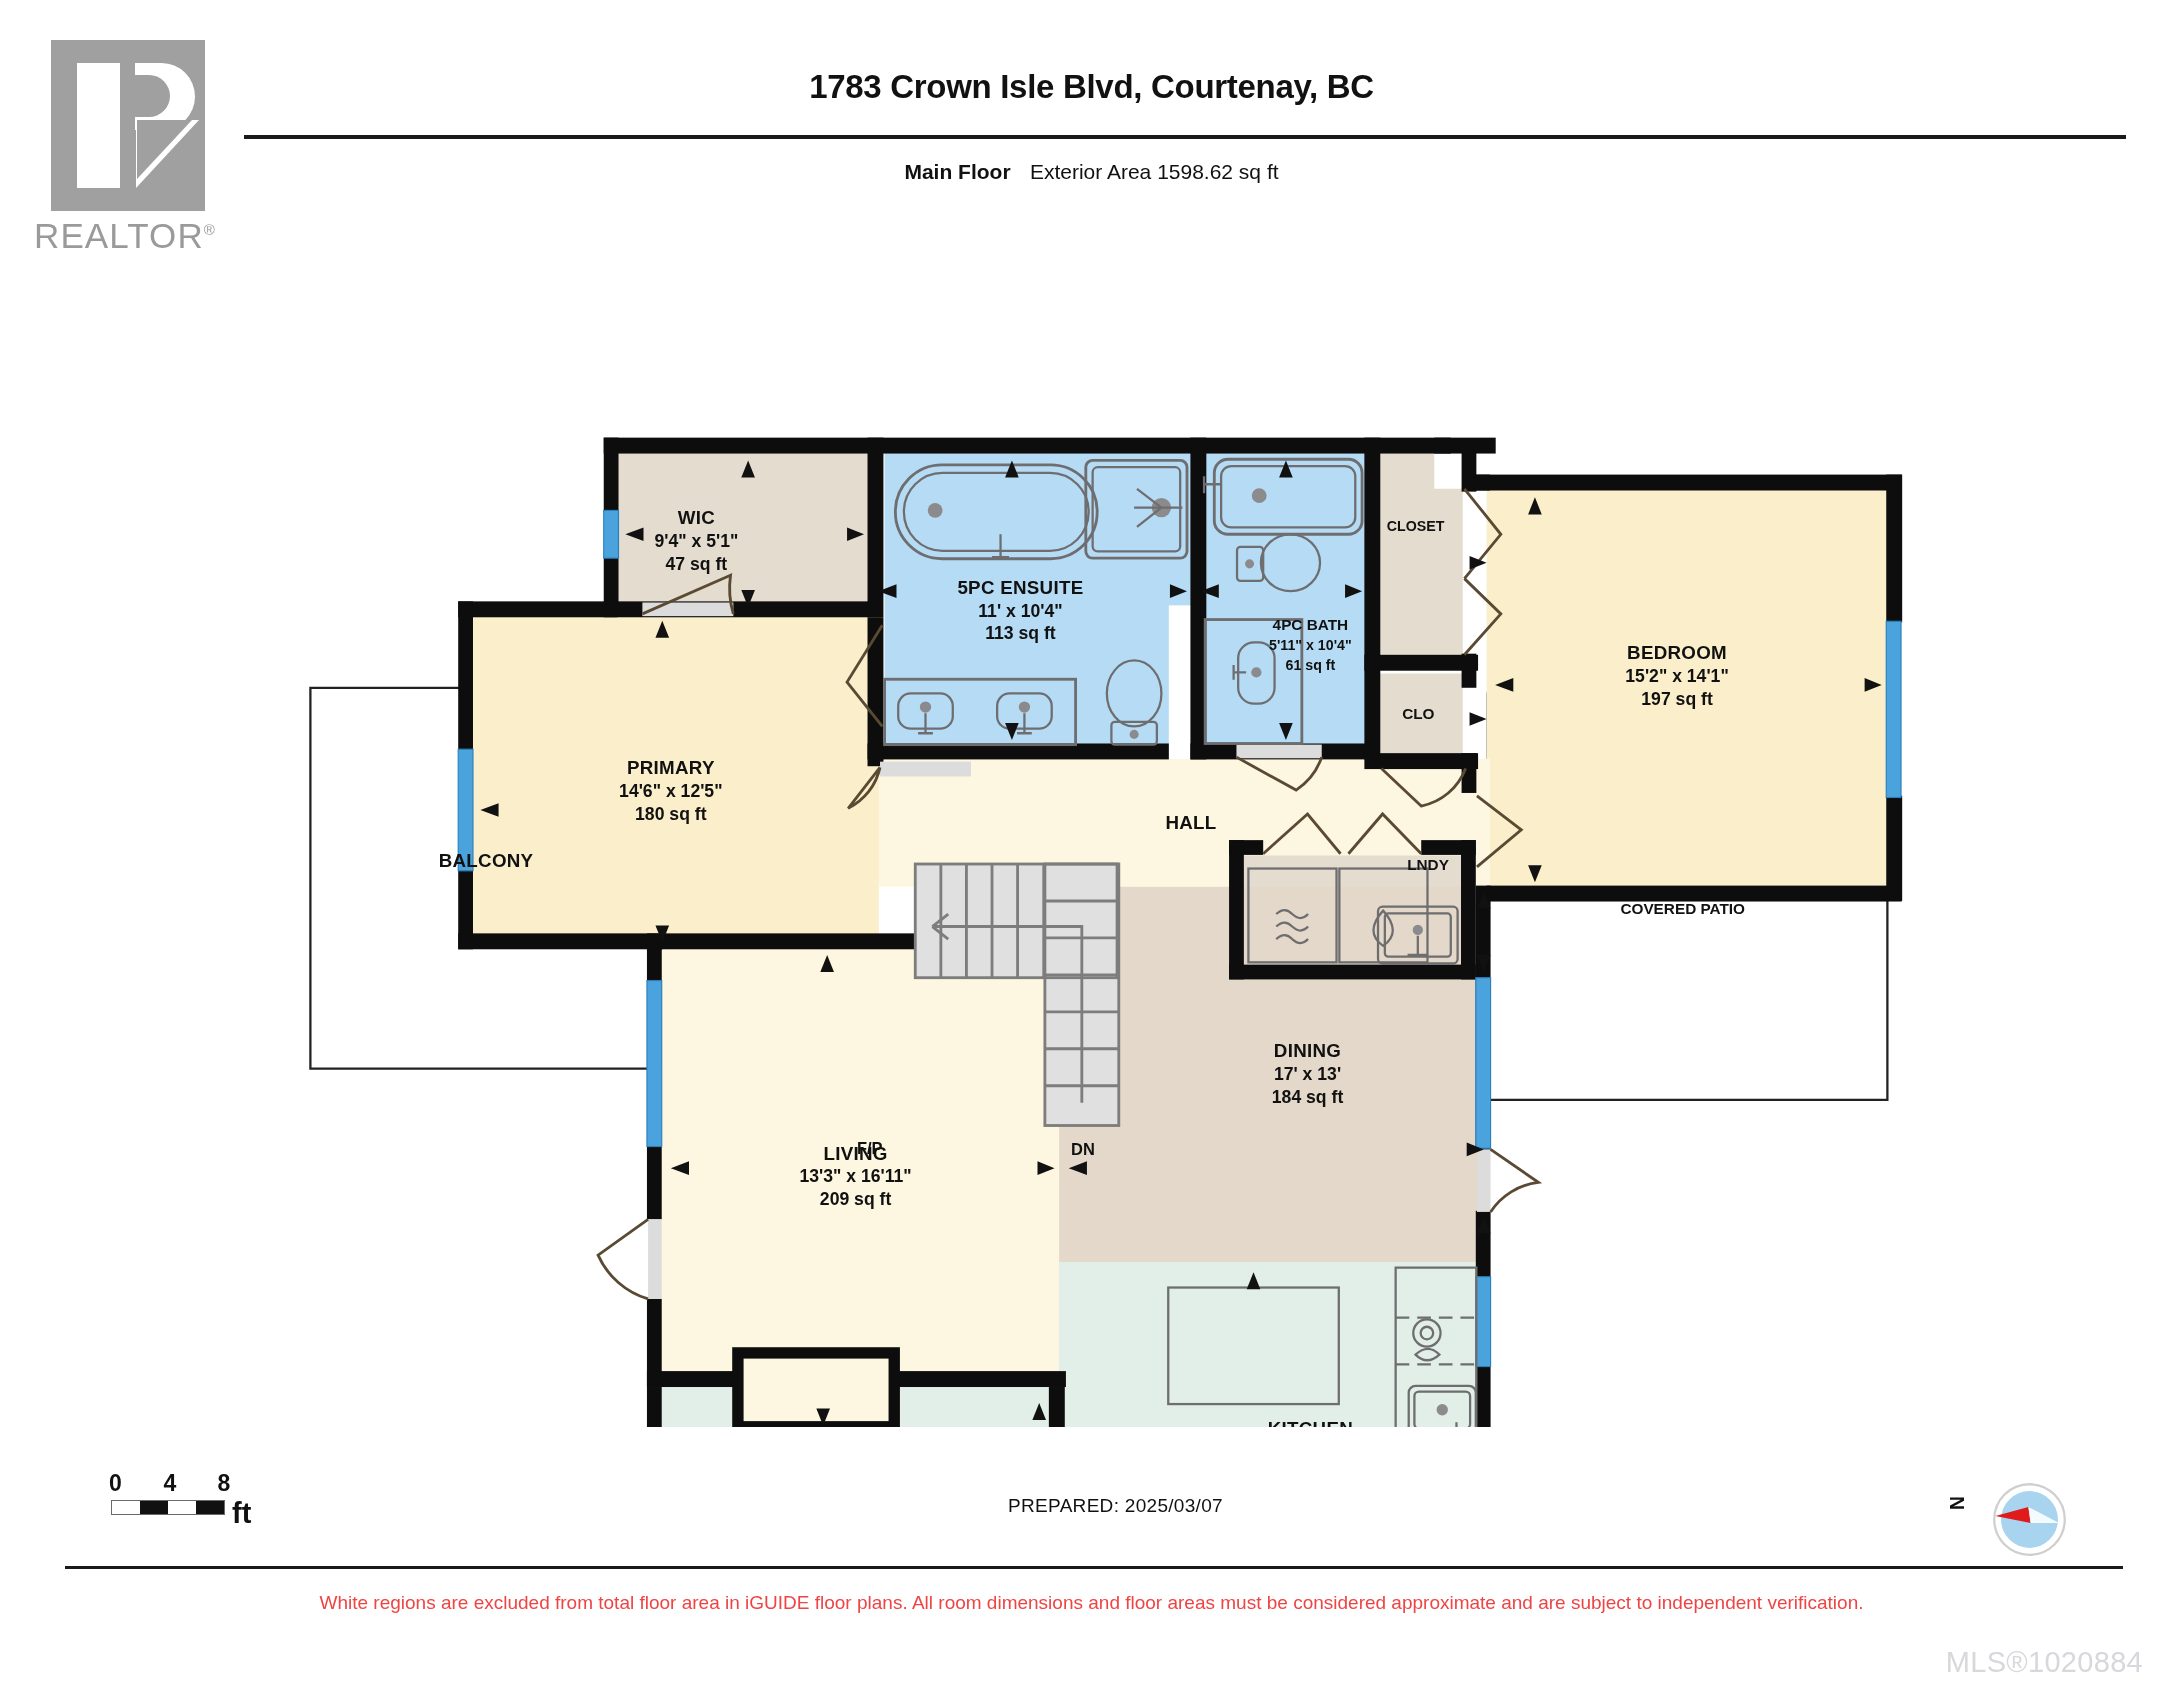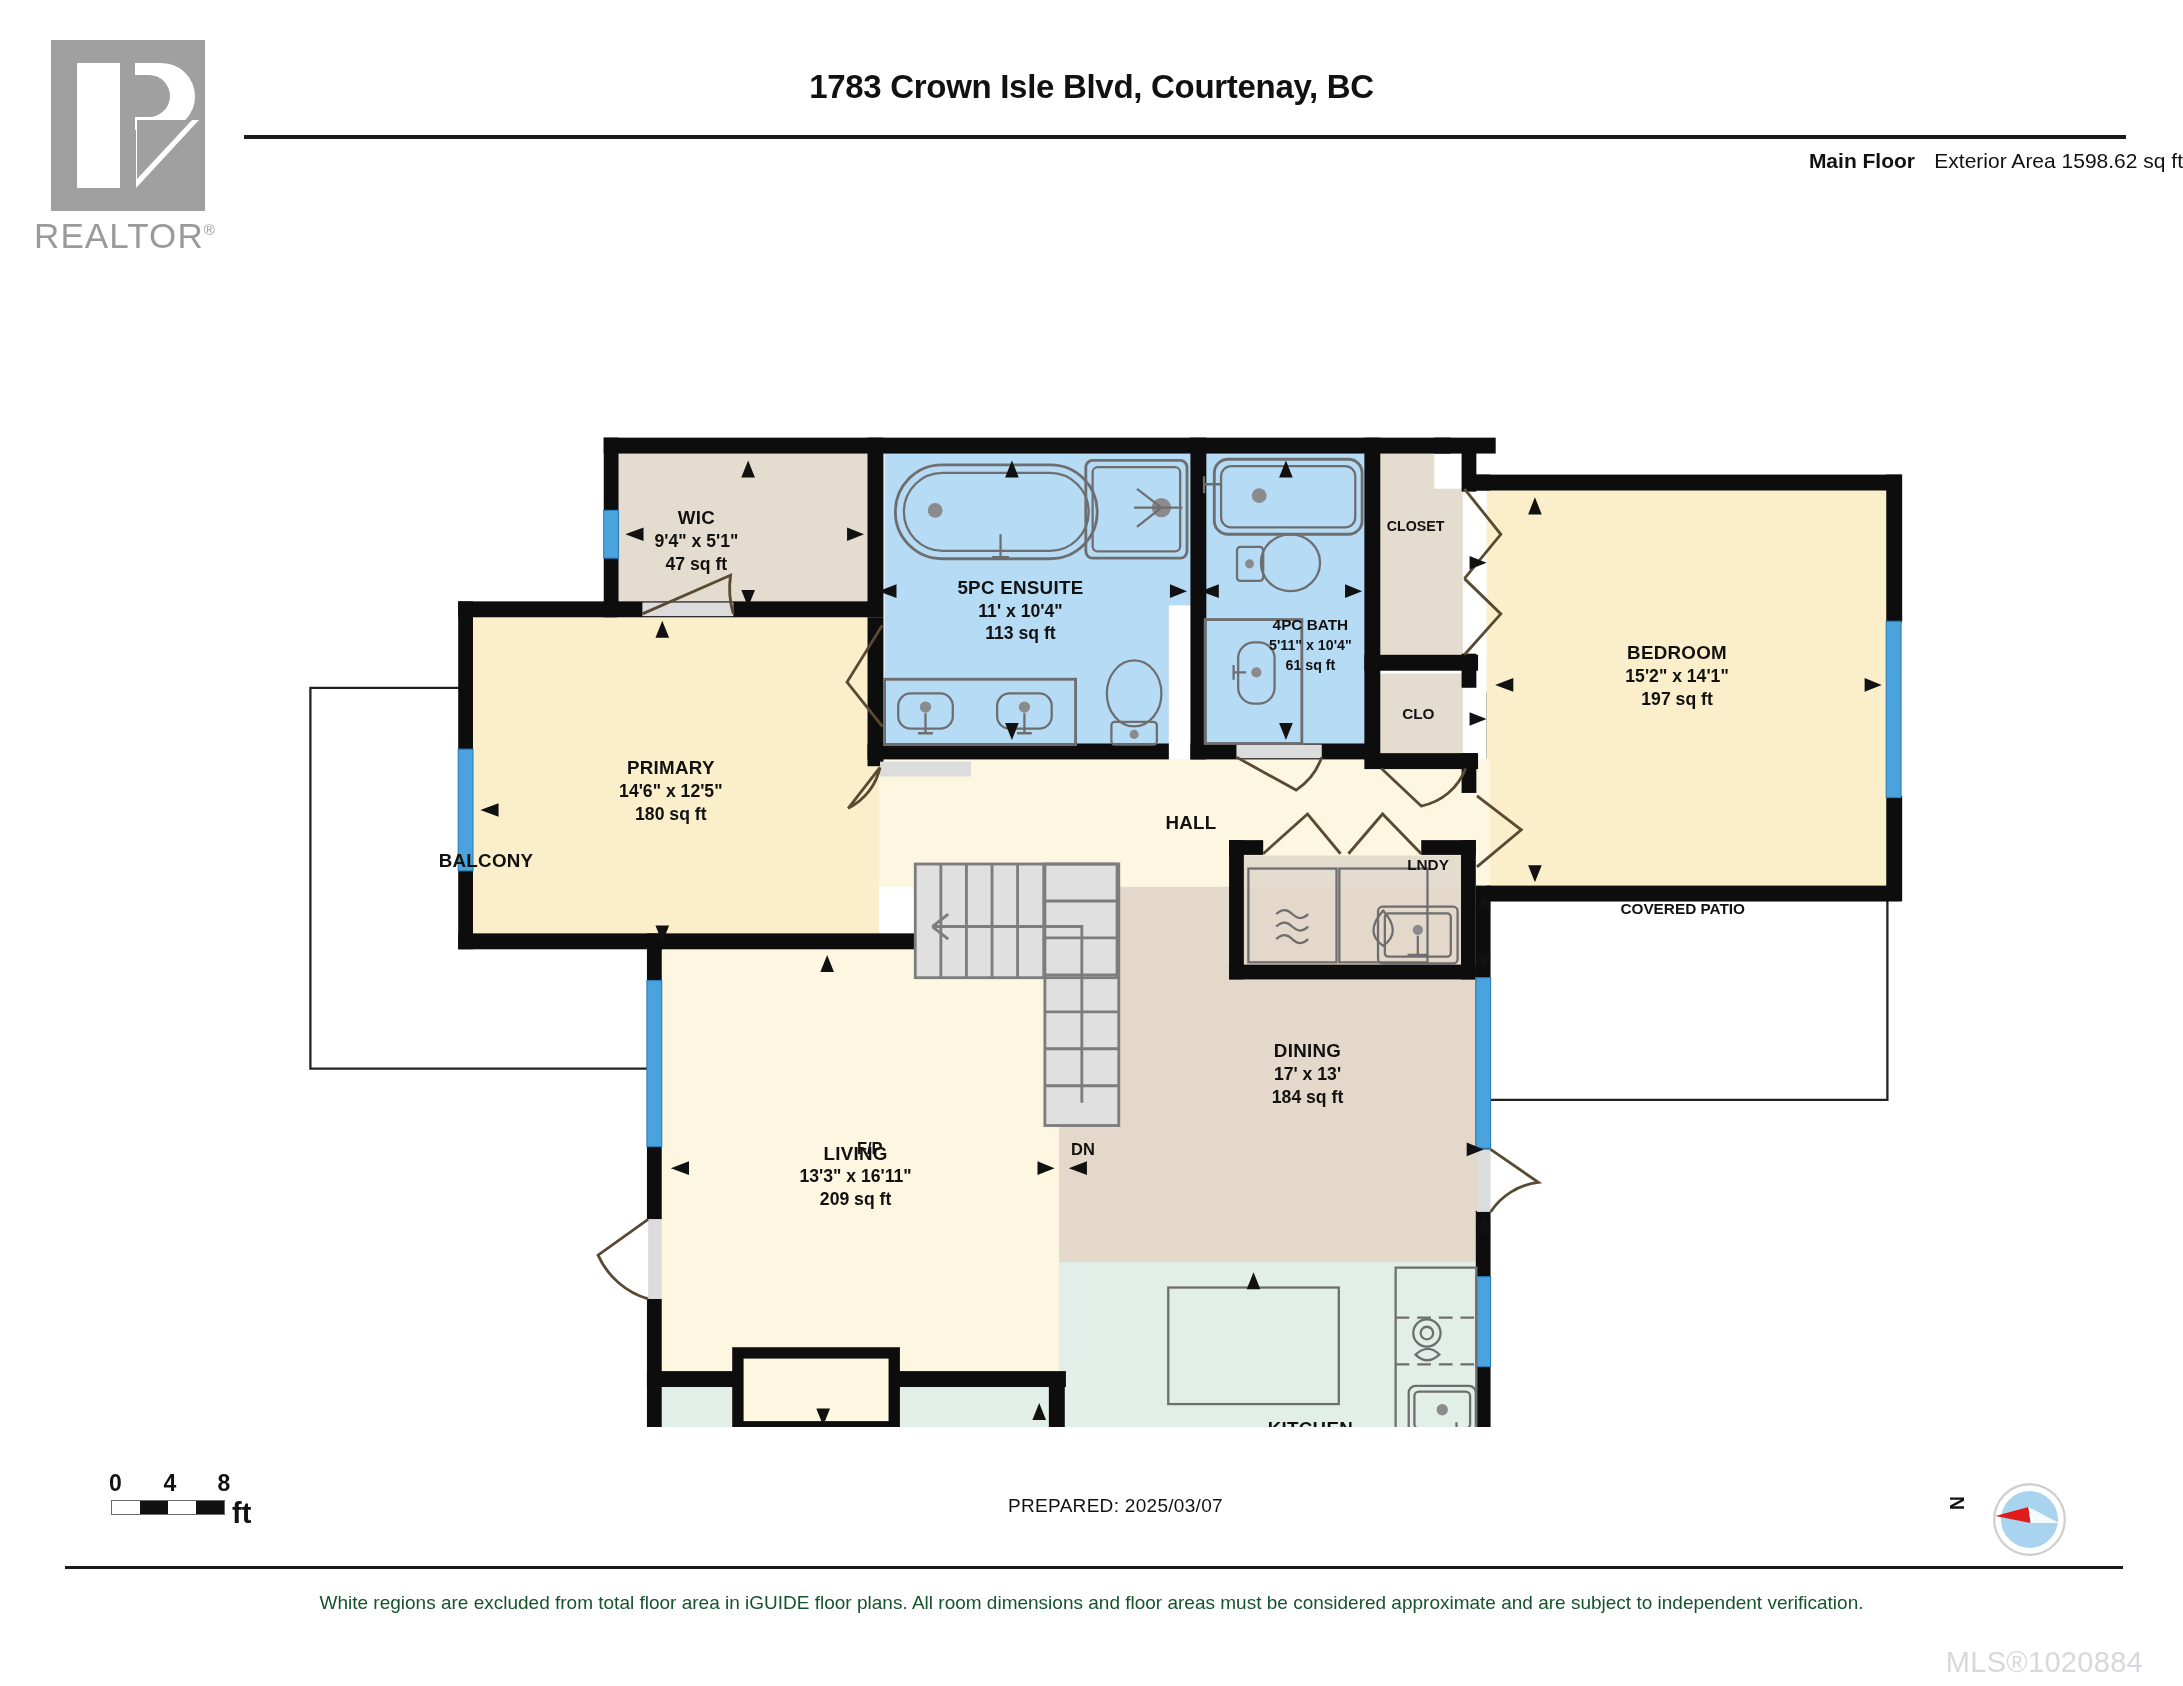--- a/index.html
+++ b/index.html
@@ -47,21 +47,21 @@
   #realtor-text sup { font-size:15px; vertical-align:super; }
 
   #title-address {
     position:absolute; left:0; top:68px; width:2183px; text-align:center;
     font-size:33px; font-weight:bold; letter-spacing:-0.3px; color:#111;
   }
   #title-rule {
     position:absolute; left:244px; top:135px; width:1882px; height:4px; background:#1a1a1a;
   }
   #floor-meta {
-    position:absolute; left:0; top:149px; width:2183px; text-align:right;
+    position:absolute; left:0; top:160px; width:2183px; text-align:center;
     font-size:21px; color:#111;
   }
   #floor-meta .flabel { font-weight:bold; }
   #floor-meta .fsep { display:inline-block; width:19.3px; }
 
   
   #plan-wrap { position:absolute; left:0; top:193px; width:2045px; height:1234px; }
   #plan-svg { display:block; }
 
   
@@ -90,21 +90,21 @@
     position:absolute; left:-33px; top:18px;
     font-size:19.3px; font-weight:bold; color:#111;
     transform:rotate(-90deg);
   }
 
   #footer-rule {
     position:absolute; left:65px; top:1566px; width:2058px; height:3.4px; background:#1a1a1a;
   }
   #disclaimer {
     position:absolute; left:0; top:1592px; width:2183px; text-align:center;
-    font-size:19px; color:#14532d;
+    font-size:19px; color:#ef4444;
   }
   #mls-id {
     position:absolute; right:40px; top:1646px;
     font-size:29px; color:#d8d8dc; letter-spacing:0.3px;
   }
 </style>
 </head>
 <body>
 
 <div id="header">

